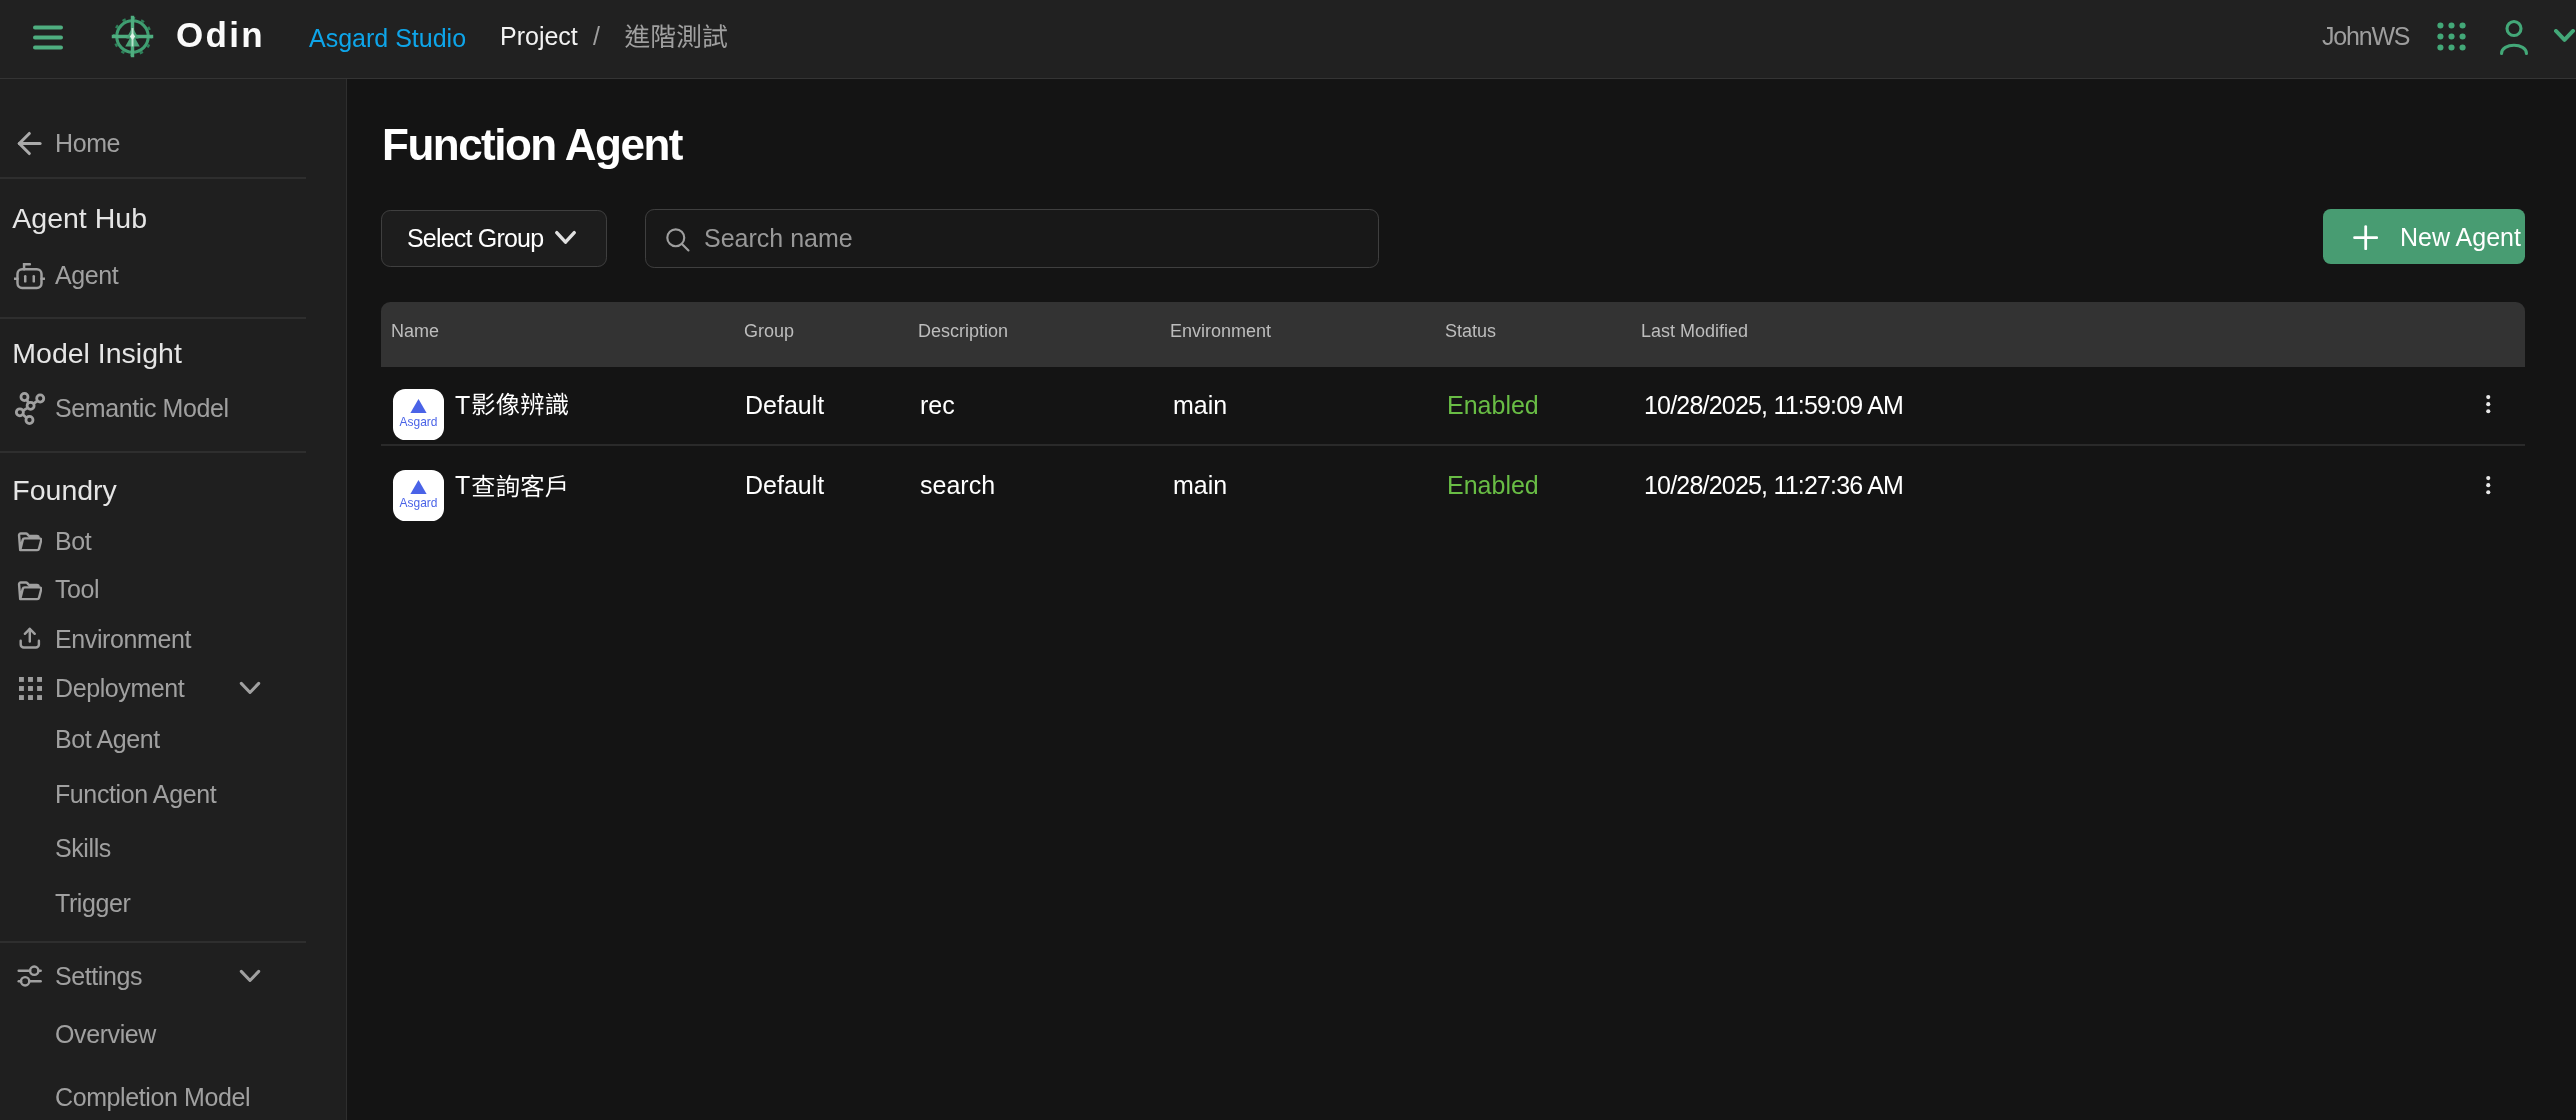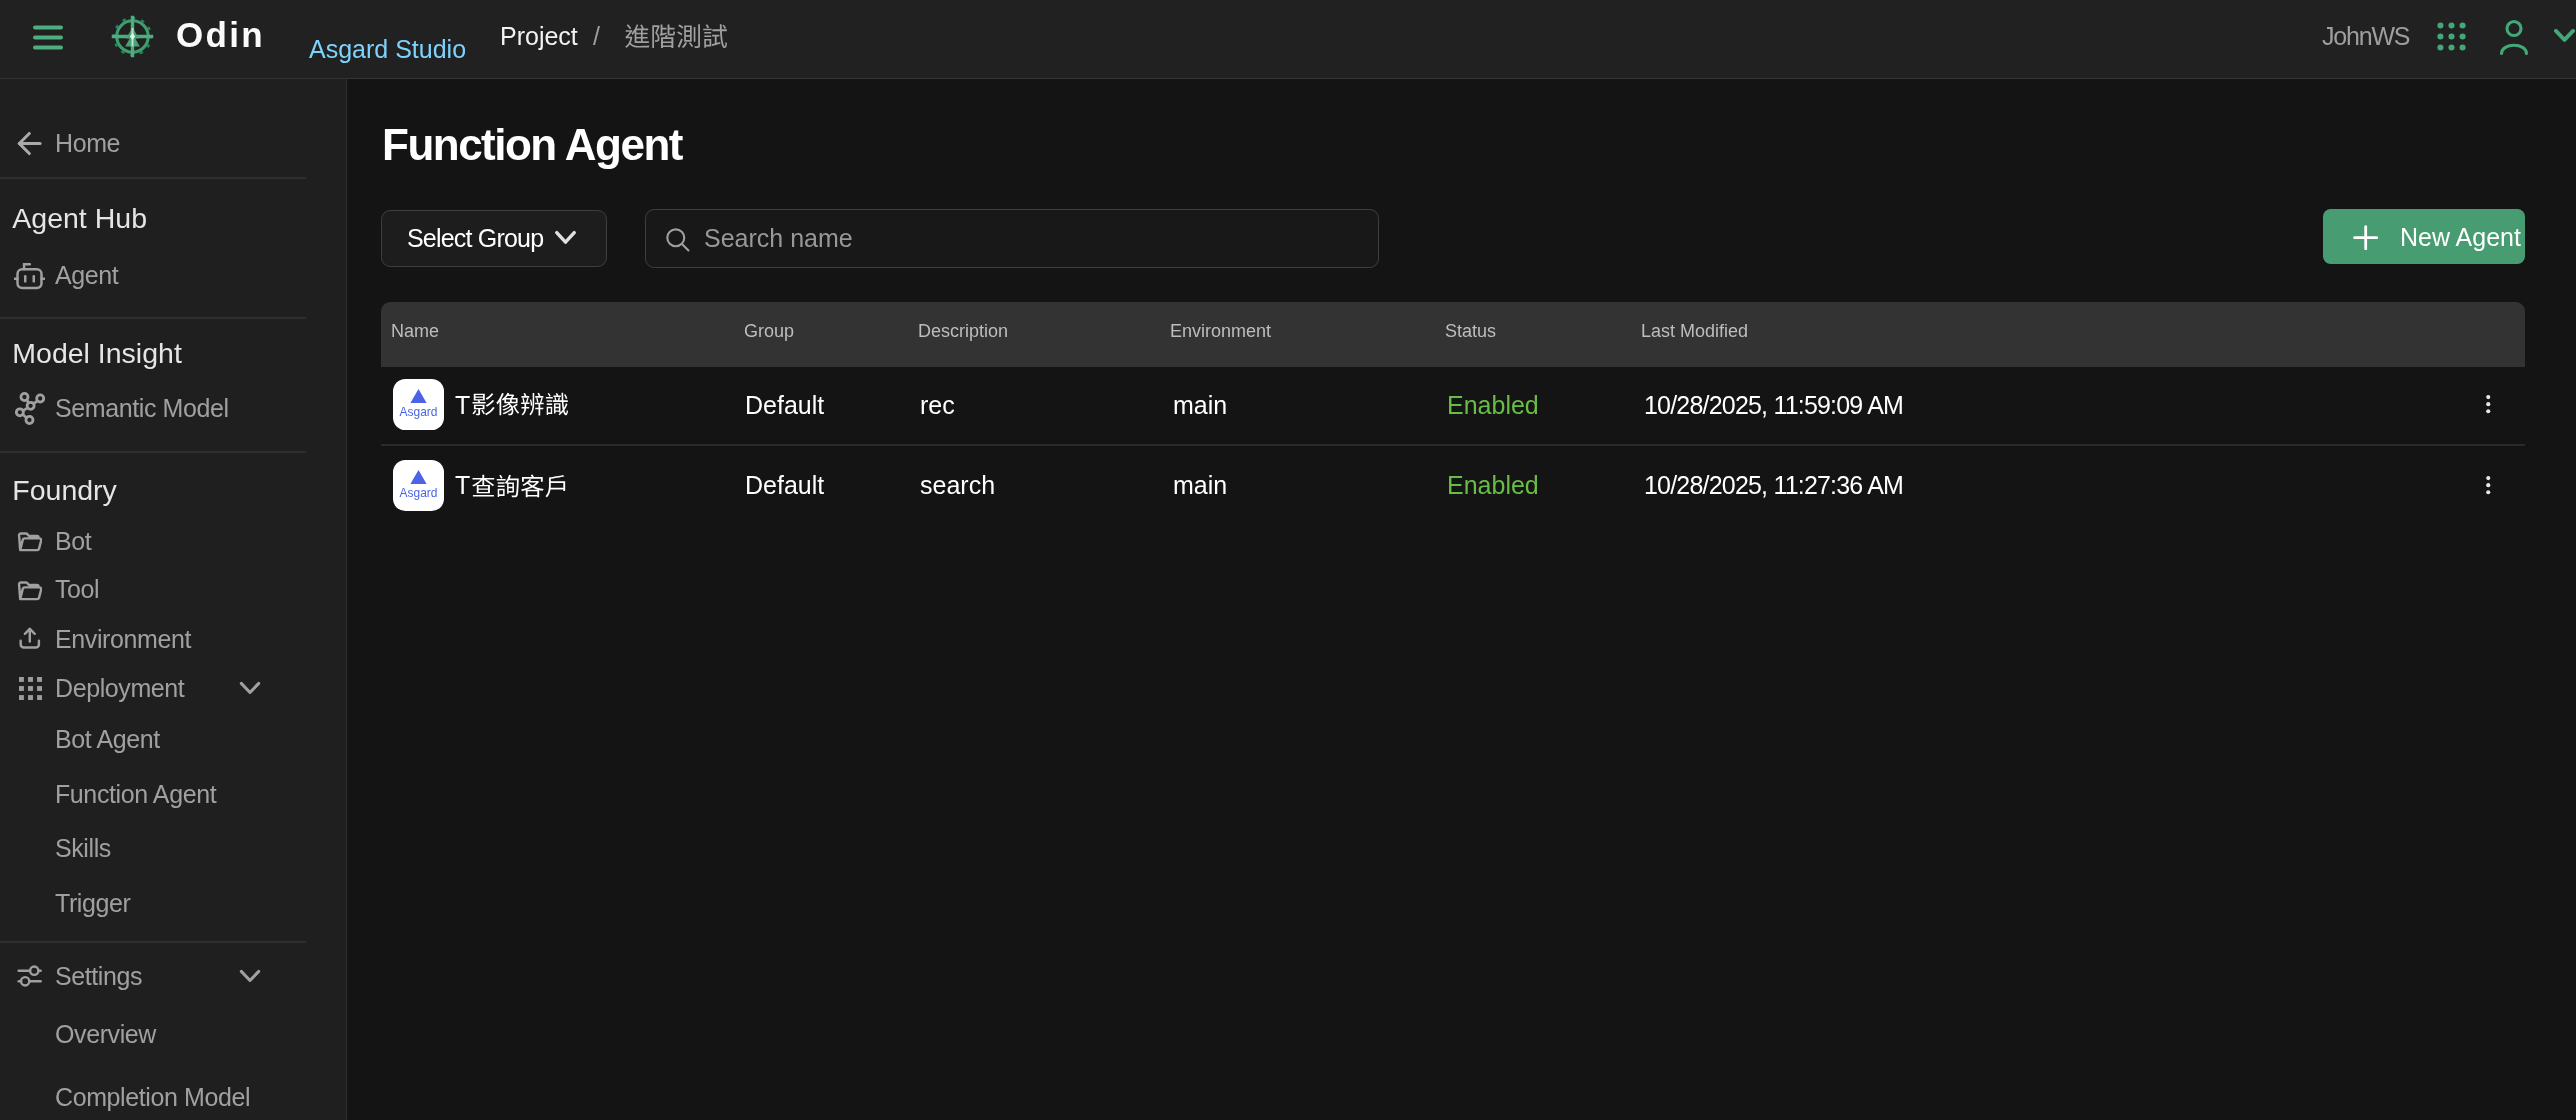--- a/index.html
+++ b/index.html
@@ -22,21 +22,21 @@
     border-radius:9.2px; background:#1d1d1d; }
   #search { position:absolute; left:645px; top:209px; width:734px; height:59px; border:1.5px solid #3f3f3f;
     border-radius:9.2px; background:#181818; }
   #newagent { position:absolute; left:2323px; top:209px; width:202px; height:55px; border-radius:7.7px;
     background:#489c72; }
   #thead { position:absolute; left:381px; top:302px; width:2144px; height:65px; background:#333333;
     border-radius:9.2px 9.2px 0 0; }
   .hcell { position:absolute; top:0; height:65px; line-height:59px; font-size:18px; color:#bdbdbd; white-space:nowrap; }
   #rowdiv { position:absolute; left:381px; top:444px; width:2144px; height:1.5px; background:#2a2a2a; }
   .cell { position:absolute; font-size:25px; line-height:31px; color:#fff; white-space:nowrap; }
-  .asg { position:absolute; left:393px; width:51px; height:51px; background:#fff; border-radius:12.3px; }
+  .asg { position:absolute; left:393px; width:51px; height:51px; background:#fff; border-radius:12.3px;margin-top:10px; }
   .asg svg { position:absolute; left:0; top:0; }
   .dots { position:absolute; left:2484px; }
   .grn { color:#69bd45; }
   .cjk { position:absolute; }
   .cjk svg { display:block; }
   .cjk path { fill:currentColor; }
 </style>
 </head>
 <body>
 
@@ -55,21 +55,21 @@
       <circle cx="28" cy="28" r="20.5" stroke="#3f9e71" stroke-width="4"></circle>
       <line x1="28" y1="1" x2="28" y2="55" stroke="#4fae80" stroke-width="4.5"></line>
       <line x1="1" y1="28" x2="55" y2="28" stroke="#4fae80" stroke-width="4.5"></line>
       <path d="M28 15.5 L36 30.5 L20 30.5 Z" fill="#4aa378"></path>
       <path d="M28 24 L37.5 41 L18.5 41 Z" fill="#4aa378"></path>
       <line x1="28" y1="17" x2="28" y2="41" stroke="#b9e4cc" stroke-width="2.6"></line>
       <path d="M28 23.5 L31.5 28 L28 32.5 L24.5 28 Z" fill="#dff3e8"></path>
     </g>
   </svg>
   <div class="t" style="left:176px;top:19px;font-size:35px;line-height:32px;font-weight:bold;letter-spacing:2.3px;color:#fafafa">Odin</div>
-  <div class="t" style="left:309px;top:34px;color:#7dd3fc">Asgard Studio</div>
+  <div class="t" style="left:309px;top:23px;color:#0ea5e9">Asgard Studio</div>
   <div class="t" style="left:500px;top:21px;color:#f2f2f2">Project</div>
   <div class="t" style="left:593px;top:21px;color:#9e9e9e">/</div>
   <div class="cjk" style="left:624px;top:16px;color:#a0a0a0">
       <svg width="105" height="38" viewBox="0 0 137 50">
         <path transform="translate(0.0,39.4) scale(0.034000,-0.034000)" d="M463 675H922V612H463V115H395V608L457 675ZM427 510H894V450H427ZM430 347H895V286H430ZM428 179H945V115H428ZM639 648H705V146H639ZM474 834 538 816Q512 743 477 672Q442 600 401 537Q361 474 317 426Q314 434 306 445Q298 456 290 467Q282 478 275 485Q335 550 388 643Q440 736 474 834ZM611 807 674 826Q697 789 719 744Q741 700 750 669L685 647Q675 679 654 724Q633 770 611 807ZM83 805 140 839Q163 815 187 787Q212 759 233 733Q255 706 268 686L211 645Q197 666 176 694Q154 722 130 752Q106 781 83 805ZM47 609H266V546H47ZM226 151Q257 85 310 53Q364 21 440 12Q517 2 616 1Q669 1 732 3Q795 5 857 8Q920 11 970 15Q965 7 960 -6Q955 -19 951 -33Q947 -46 945 -57Q899 -59 843 -62Q787 -64 729 -64Q671 -65 616 -65Q528 -65 459 -58Q389 -51 336 -31Q283 -11 243 27Q203 65 175 127ZM239 360H257L270 361L307 347Q282 188 222 81Q162 -25 78 -82Q73 -74 64 -64Q55 -54 45 -45Q36 -35 28 -31Q108 20 163 115Q218 210 239 347ZM61 284V342L97 360H264L264 299H121Q102 299 84 294Q67 290 61 284ZM61 284Q59 293 54 306Q48 319 43 332Q38 345 33 352Q45 355 57 362Q69 368 82 383Q94 394 116 422Q138 449 163 484Q188 518 211 550Q233 582 246 602V604L269 614L318 591Q300 565 275 531Q250 496 222 459Q194 423 167 389Q140 355 118 331Q118 331 109 327Q101 322 89 315Q78 307 70 300Q61 292 61 284Z"></path>
         <path transform="translate(34.0,39.4) scale(0.034000,-0.034000)" d="M78 799H311V731H145V-78H78ZM292 799H305L317 802L365 772Q343 710 314 641Q286 573 259 513Q318 450 336 396Q355 342 355 294Q355 254 346 223Q336 193 314 177Q292 163 261 159Q229 156 192 157Q191 171 186 190Q182 210 174 224Q191 222 206 222Q222 221 233 222Q254 224 266 231Q279 240 283 259Q288 278 288 301Q288 342 268 394Q248 445 189 505Q204 539 219 576Q233 613 247 650Q260 687 272 720Q283 753 292 779ZM441 706H629V641H441ZM668 834H742V502Q742 482 748 476Q753 470 773 470Q778 470 790 470Q802 470 817 470Q832 470 845 470Q858 470 864 470Q876 470 882 478Q888 485 891 508Q894 530 895 575Q906 566 925 558Q944 551 959 547Q957 491 947 460Q938 429 920 417Q903 405 871 405Q865 405 850 405Q835 405 817 405Q798 405 784 405Q769 405 763 405Q725 405 705 413Q684 421 676 443Q668 464 668 502ZM600 423 682 405Q665 374 648 342Q631 311 616 288L558 307Q569 331 581 365Q593 398 600 423ZM416 332H893V-78H816V271H491V-82H416ZM454 176H854V117H454ZM454 18H852V-43H454ZM391 386 387 446 420 471 628 520Q629 506 632 488Q634 471 637 460Q563 441 518 428Q472 416 447 408Q422 400 410 395Q398 390 391 386ZM391 386Q390 396 386 409Q382 422 377 436Q372 449 367 457Q378 460 389 469Q399 477 399 503V834H472V436Q472 436 464 433Q456 430 444 426Q432 421 420 414Q408 408 399 401Q391 393 391 386ZM696 705H937V641H696Z"></path>
         <path transform="translate(68.0,39.4) scale(0.034000,-0.034000)" d="M377 543V419H537V543ZM377 356V231H537V356ZM377 729V606H537V729ZM313 795H604V165H313ZM490 116 546 147Q567 124 590 96Q612 68 631 41Q650 14 661 -7L601 -45Q591 -23 572 5Q553 33 532 62Q510 91 490 116ZM354 144 424 125Q398 67 359 11Q320 -45 279 -83Q273 -77 262 -69Q250 -61 239 -54Q228 -46 220 -41Q260 -6 296 43Q332 92 354 144ZM854 840H923V14Q923 -21 914 -39Q905 -56 883 -65Q862 -74 825 -77Q787 -80 725 -80Q723 -66 717 -45Q710 -24 702 -8Q747 -9 783 -9Q819 -9 831 -9Q843 -8 849 -3Q854 1 854 14ZM680 737H746V164H680ZM81 776 124 829Q153 817 183 799Q213 782 240 763Q267 745 284 728L239 668Q223 685 197 704Q170 724 140 743Q109 762 81 776ZM38 506 79 561Q109 550 141 534Q173 518 200 501Q228 484 245 468L202 407Q185 423 157 441Q130 459 99 476Q67 493 38 506ZM58 -27Q79 12 103 65Q128 118 152 178Q177 237 197 292L257 253Q239 201 217 144Q194 88 171 34Q148 -21 126 -67Z"></path>
         <path transform="translate(102.0,39.4) scale(0.034000,-0.034000)" d="M89 538H358V478H89ZM89 406H358V347H89ZM47 670H376V608H47ZM120 273H359V-19H120V44H293V210H120ZM89 273H154V-67H89ZM141 814 199 844Q221 814 243 778Q265 742 276 715L215 680Q204 707 183 746Q161 784 141 814ZM402 643H963V573H402ZM392 431H675V363H392ZM498 396H567V75L498 67ZM376 69Q439 83 528 105Q616 128 707 152L714 87Q631 63 548 39Q465 15 398 -4ZM692 838H765Q764 721 767 614Q771 506 779 412Q787 317 797 240Q808 163 822 108Q836 52 851 22Q867 -8 883 -8Q896 -8 902 32Q908 72 910 156Q922 144 939 133Q955 122 968 116Q963 41 952 -1Q942 -44 923 -63Q905 -81 873 -81Q839 -81 812 -47Q785 -12 765 50Q746 113 732 198Q718 284 710 386Q701 488 697 603Q693 717 692 838ZM791 789 843 819Q869 791 895 756Q921 721 933 694L878 659Q867 685 841 722Q816 759 791 789Z"></path>
       </svg>
     </div>

